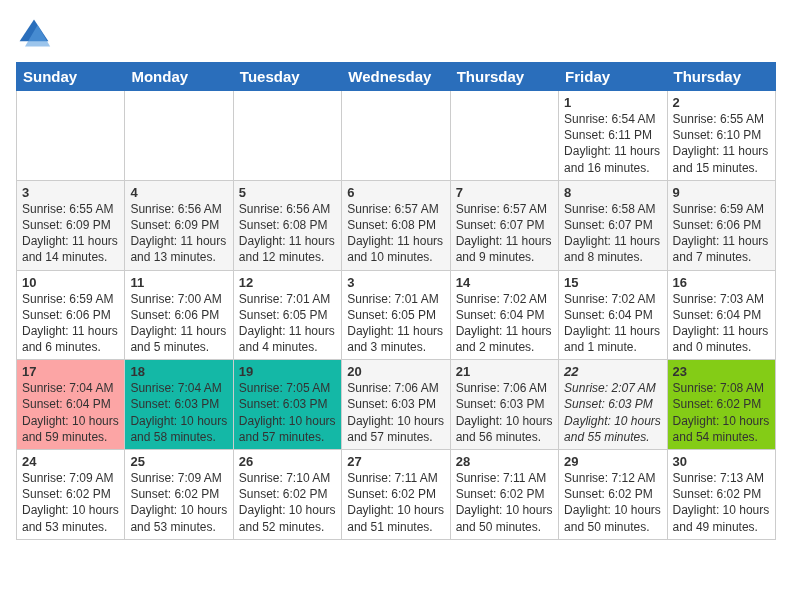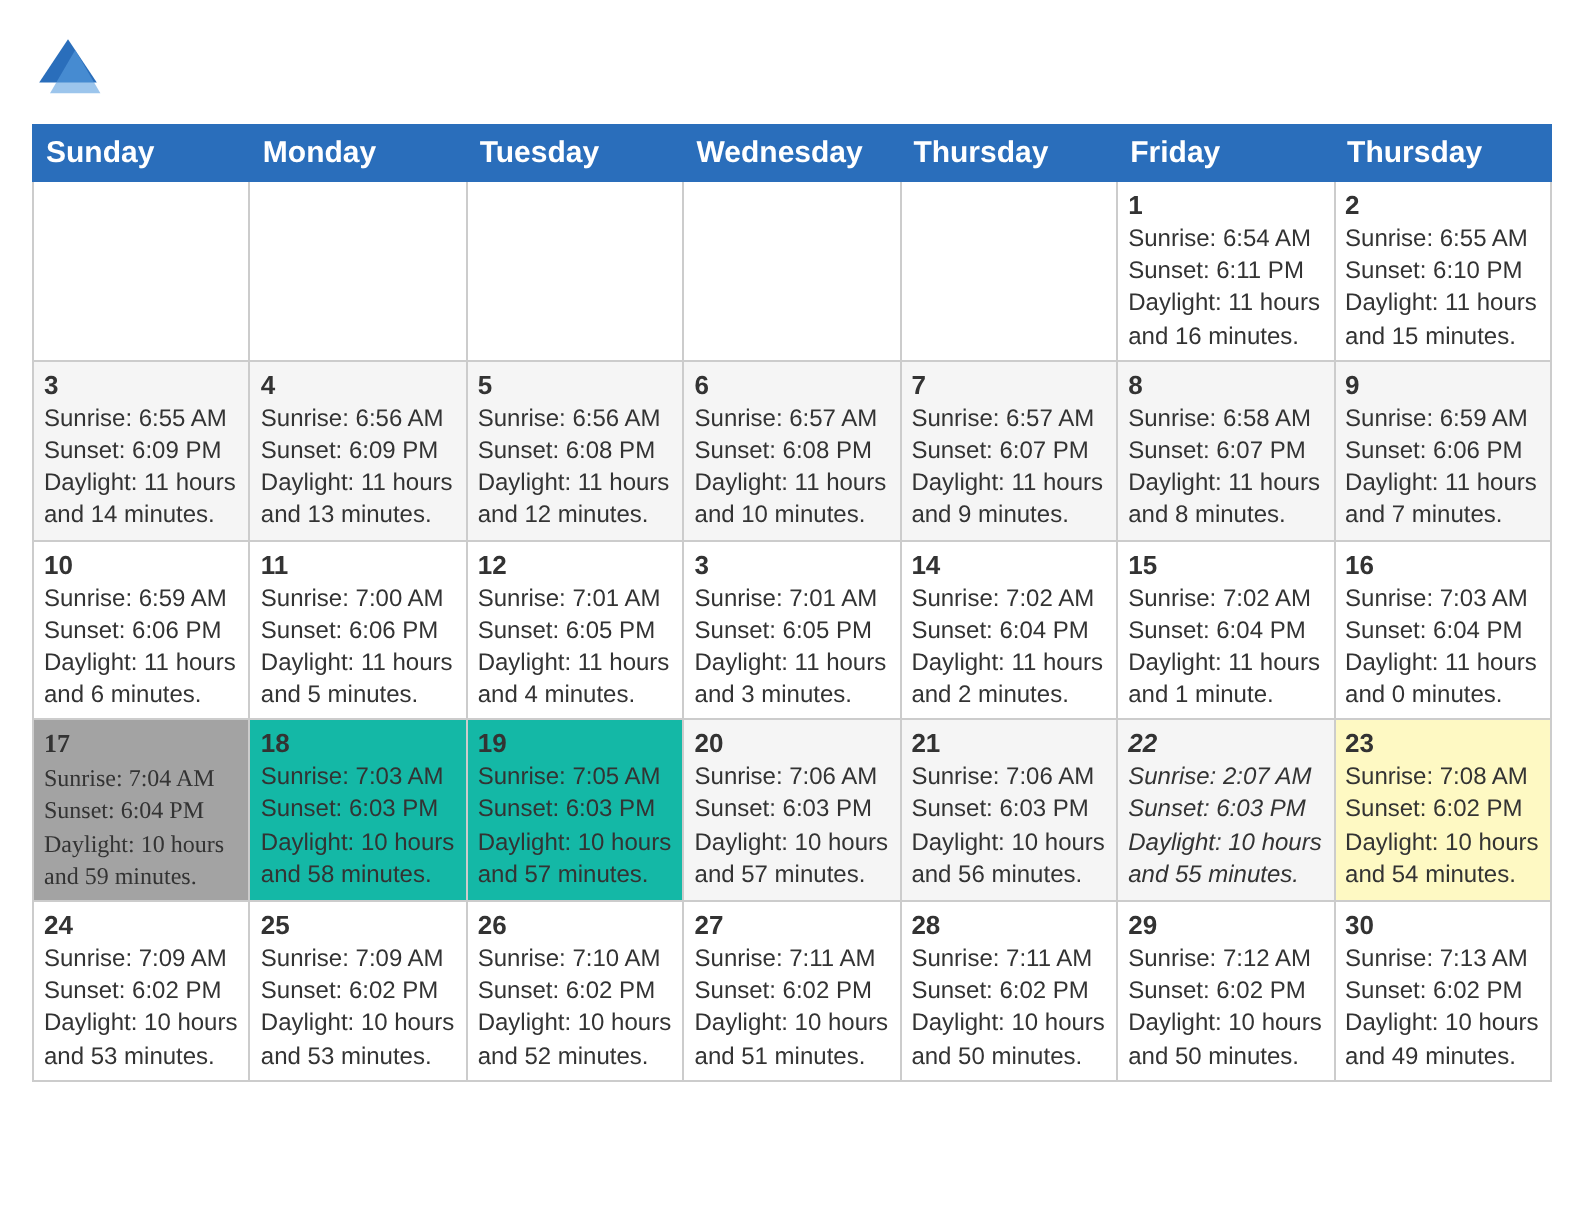--- a/index.html
+++ b/index.html
@@ -225,29 +225,29 @@
 Daylight: 11 hours and 1 minute.</div>
           </td>
           <td>
             <span class="day-number">16</span>
             <div class="day-info">Sunrise: 7:03 AM
 Sunset: 6:04 PM
 Daylight: 11 hours and 0 minutes.</div>
           </td>
         </tr>
         <tr>
-          <td style="background: #a3a3a3; font-family: Liberation Serif, serif;">
+          <td style="background: #fca5a5;">
             <span class="day-number">17</span>
             <div class="day-info">Sunrise: 7:04 AM
 Sunset: 6:04 PM
 Daylight: 10 hours and 59 minutes.</div>
           </td>
           <td style="background: #14b8a6;">
             <span class="day-number">18</span>
-            <div class="day-info">Sunrise: 7:03 AM
+            <div class="day-info">Sunrise: 7:04 AM
 Sunset: 6:03 PM
 Daylight: 10 hours and 58 minutes.</div>
           </td>
           <td style="background: #14b8a6;">
             <span class="day-number">19</span>
             <div class="day-info">Sunrise: 7:05 AM
 Sunset: 6:03 PM
 Daylight: 10 hours and 57 minutes.</div>
           </td>
           <td style="background: rgb(245, 245, 245); margin-left: 44px;">
@@ -261,21 +261,21 @@
             <div class="day-info">Sunrise: 7:06 AM
 Sunset: 6:03 PM
 Daylight: 10 hours and 56 minutes.</div>
           </td>
           <td style="background: rgb(245, 245, 245); font-style: italic;">
             <span class="day-number">22</span>
             <div class="day-info">Sunrise: 2:07 AM
 Sunset: 6:03 PM
 Daylight: 10 hours and 55 minutes.</div>
           </td>
-          <td style="background: #fef9c3; margin-top: 42px;">
+          <td style="background: #84cc16; margin-top: 42px;">
             <span class="day-number">23</span>
             <div class="day-info">Sunrise: 7:08 AM
 Sunset: 6:02 PM
 Daylight: 10 hours and 54 minutes.</div>
           </td>
         </tr>
         <tr>
           <td>
             <span class="day-number">24</span>
             <div class="day-info">Sunrise: 7:09 AM

